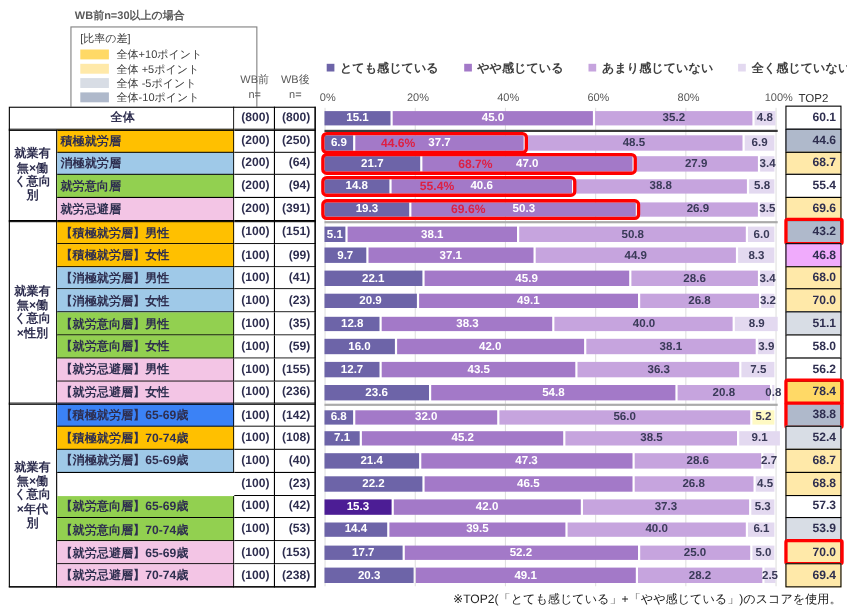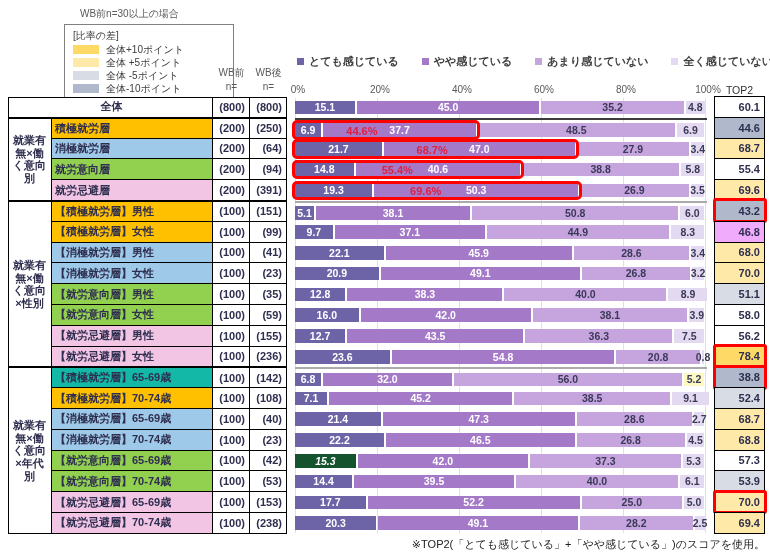--- a/index.html
+++ b/index.html
@@ -1,19 +1,19 @@
 <!DOCTYPE html>
 <html><head>
 <meta charset="utf-8">
 <style>
   html,body{margin:0;padding:0;background:#fff;}
   .app{position:relative;width:770px;height:559px;background:#fff;overflow:hidden;
        font-family:"Liberation Sans","DejaVu Sans",sans-serif;}
 
-  .wb-note{position:absolute;left:80px;top:7px;font-size:10px;color:#595959;}
+  .wb-note{position:absolute;left:68px;top:7px;font-size:10px;color:#595959;font-weight:bold;}
   .diff-legend{position:absolute;left:64px;top:24px;width:170px;border:1px solid #808080;
        background:#fff;padding:4px 8px 5px 8px;box-sizing:border-box;font-size:10px;color:#404040;}
   .dl-title{height:14px;line-height:14px;}
   .dl-item{display:flex;align-items:center;height:13px;}
   .dl-swatch{width:26px;height:9px;margin-right:7px;flex:none;}
 
   .series-legend{position:absolute;left:297px;top:54px;display:flex;gap:23px;
        font-size:11px;font-weight:bold;color:#3f3f3f;white-space:nowrap;}
   .sl-item{display:flex;align-items:center;gap:5px;}
   .sl-sq{width:7px;height:7px;flex:none;}
@@ -433,21 +433,21 @@
           <div class="s" style="background: rgb(227, 217, 240); width: 2.78px;">
             <span class="v ld">0.8</span>
           </div>
         </div>
       </div>
       <div class="top2" style="grid-area: 13 / 8; background: rgb(255, 217, 102);">
         <span>78.4</span>
         <div class="red-frame"></div>
       </div>
       <div class="cell gcell" style="grid-area: 14 / 1 / span 8;">就業有無×働く意向×年代別</div>
-      <div class="cell cat gs" style="grid-area: 14 / 2; background: #14b8a6;">【積極就労層】65-69歳</div>
+      <div class="cell cat gs" style="grid-area: 14 / 2; background: #3b82f6;">【積極就労層】65-69歳</div>
       <div class="cell num gs" style="grid-area: 14 / 3;">(100)</div>
       <div class="cell num gs" style="grid-area: 14 / 4;">(142)</div>
       <div class="chart-cell gs-gray" style="grid-area: 14 / 6;">
         <div class="bar">
           <div class="s" style="background: rgb(109, 100, 168); width: 25.88px;">
             <span class="v lw">6.8</span>
           </div>
           <div class="s" style="background: rgb(163, 121, 200); width: 129.2px;">
             <span class="v lw">32.0</span>
           </div>
@@ -500,21 +500,20 @@
             <span class="v ld">28.6</span>
           </div>
           <div class="s" style="background: rgb(227, 217, 240); width: 10.57px;">
             <span class="v ld">2.7</span>
           </div>
         </div>
       </div>
       <div class="top2" style="grid-area: 16 / 8; background: rgb(255, 233, 169);">
         <span>68.7</span>
       </div>
-      <div class="cell cat" style="grid-area: 17 / 2; background: rgb(159, 201, 232);">【消極就労層】70-74歳</div>
       <div class="cell num" style="grid-area: 17 / 3;">(100)</div>
       <div class="cell num" style="grid-area: 17 / 4;">(23)</div>
       <div class="chart-cell" style="grid-area: 17 / 6;">
         <div class="bar">
           <div class="s" style="background: rgb(109, 100, 168); width: 89.02px;">
             <span class="v lw">22.2</span>
           </div>
           <div class="s" style="background: rgb(163, 121, 200); width: 188.65px;">
             <span class="v lw">46.5</span>
           </div>
@@ -527,21 +526,21 @@
         </div>
       </div>
       <div class="top2" style="grid-area: 17 / 8; background: rgb(255, 233, 169);">
         <span>68.8</span>
       </div>
       <div class="cell cat" style="grid-area: 18 / 2; background: rgb(146, 208, 80);">【就労意向層】65-69歳</div>
       <div class="cell num" style="grid-area: 18 / 3;">(100)</div>
       <div class="cell num" style="grid-area: 18 / 4;">(42)</div>
       <div class="chart-cell" style="grid-area: 18 / 6;">
         <div class="bar">
-          <div class="s" style="background: #14532d; width: 60.73px; font-style: italic;">
+          <div class="s" style="background: #4c1d95; width: 60.73px;">
             <span class="v lw">15.3</span>
           </div>
           <div class="s" style="background: rgb(163, 121, 200); width: 170.2px;">
             <span class="v lw">42.0</span>
           </div>
           <div class="s" style="background: rgb(198, 164, 222); width: 150.93px;">
             <span class="v ld">37.3</span>
           </div>
           <div class="s" style="background: rgb(227, 217, 240); width: 21.23px;">
             <span class="v ld">5.3</span>

